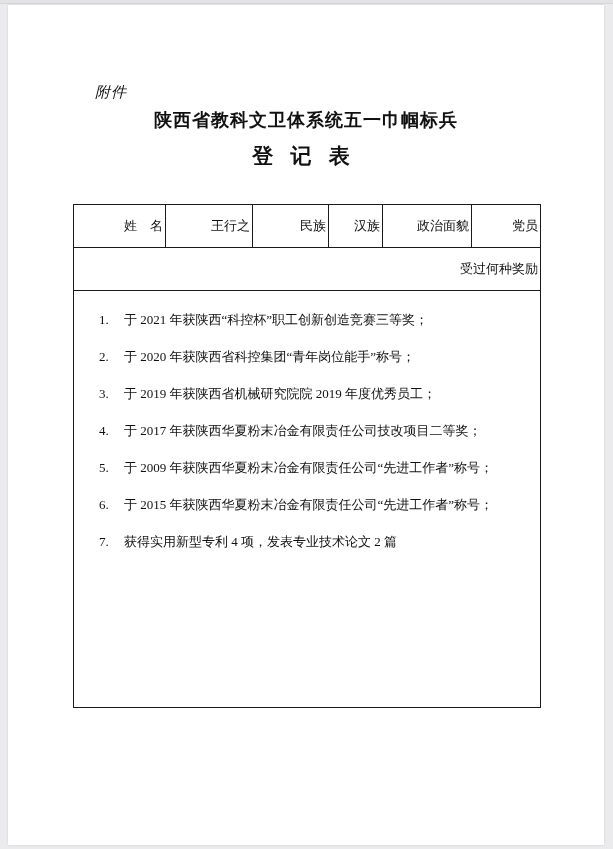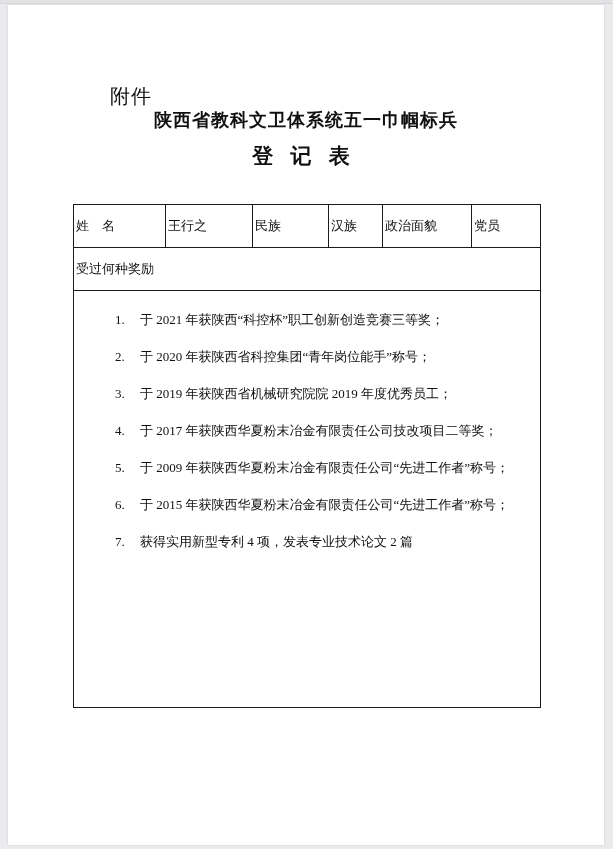--- a/index.html
+++ b/index.html
@@ -14,48 +14,48 @@
   .top-shade {
     position:absolute; top:0; left:0; right:0; height:4px;
     background:#e3e3e6; border-bottom:1px solid #d6d6da;
   }
   .page {
     position:absolute; left:8px; top:5px; width:596px; height:840px;
     background:#fff;
     box-shadow:0 0 2px rgba(0,0,0,0.12);
   }
   .attachment {
-    position:absolute; left:102px; top:78px;
-    font-size:20px; letter-spacing:1px;
+    position:absolute; left:87px; top:78px;
+    font-size:15px; letter-spacing:1px;font-style:italic;
   }
   .title-main {
     position:absolute; left:0; right:0; top:103px;
     text-align:center; font-size:18px; font-weight:700; letter-spacing:1px;
   }
   .title-sub {
     position:absolute; left:0; right:8px; top:137px;
     text-align:center; font-size:21px; font-weight:700;
     word-spacing:8px; letter-spacing:2px;
   }
   table.form {
     position:absolute; left:65px; top:199px;
     width:467px; border-collapse:collapse; table-layout:fixed;
   }
   table.form td {
     border:1.5px solid #1a1a1a;
-    text-align:left; vertical-align:middle;
+    text-align:right; vertical-align:middle;
     font-size:13px; padding:12px 2px;
   }
   tr.r1 td { height:33px; }
   tr.r2 td { height:40px; }
   tr.r3 td { height:38px; }
   tr.r4 td { height:30px; }
   tr.r5 td { height:417px; vertical-align:top; text-align:left; padding:0; }
   .awards-box { padding:22px 10px 0 25px; }
-  .award { margin-bottom:23px; line-height:14px; white-space:nowrap;margin-left:16px; }
+  .award { margin-bottom:23px; line-height:14px; white-space:nowrap; }
   .award-num { display:inline-block; width:25px; font-size:13px; }
   .award-text { font-size:13px; }
 </style>
 </head>
 <body>
 
 <div class="top-shade"></div>
 
 <div class="page">
 

